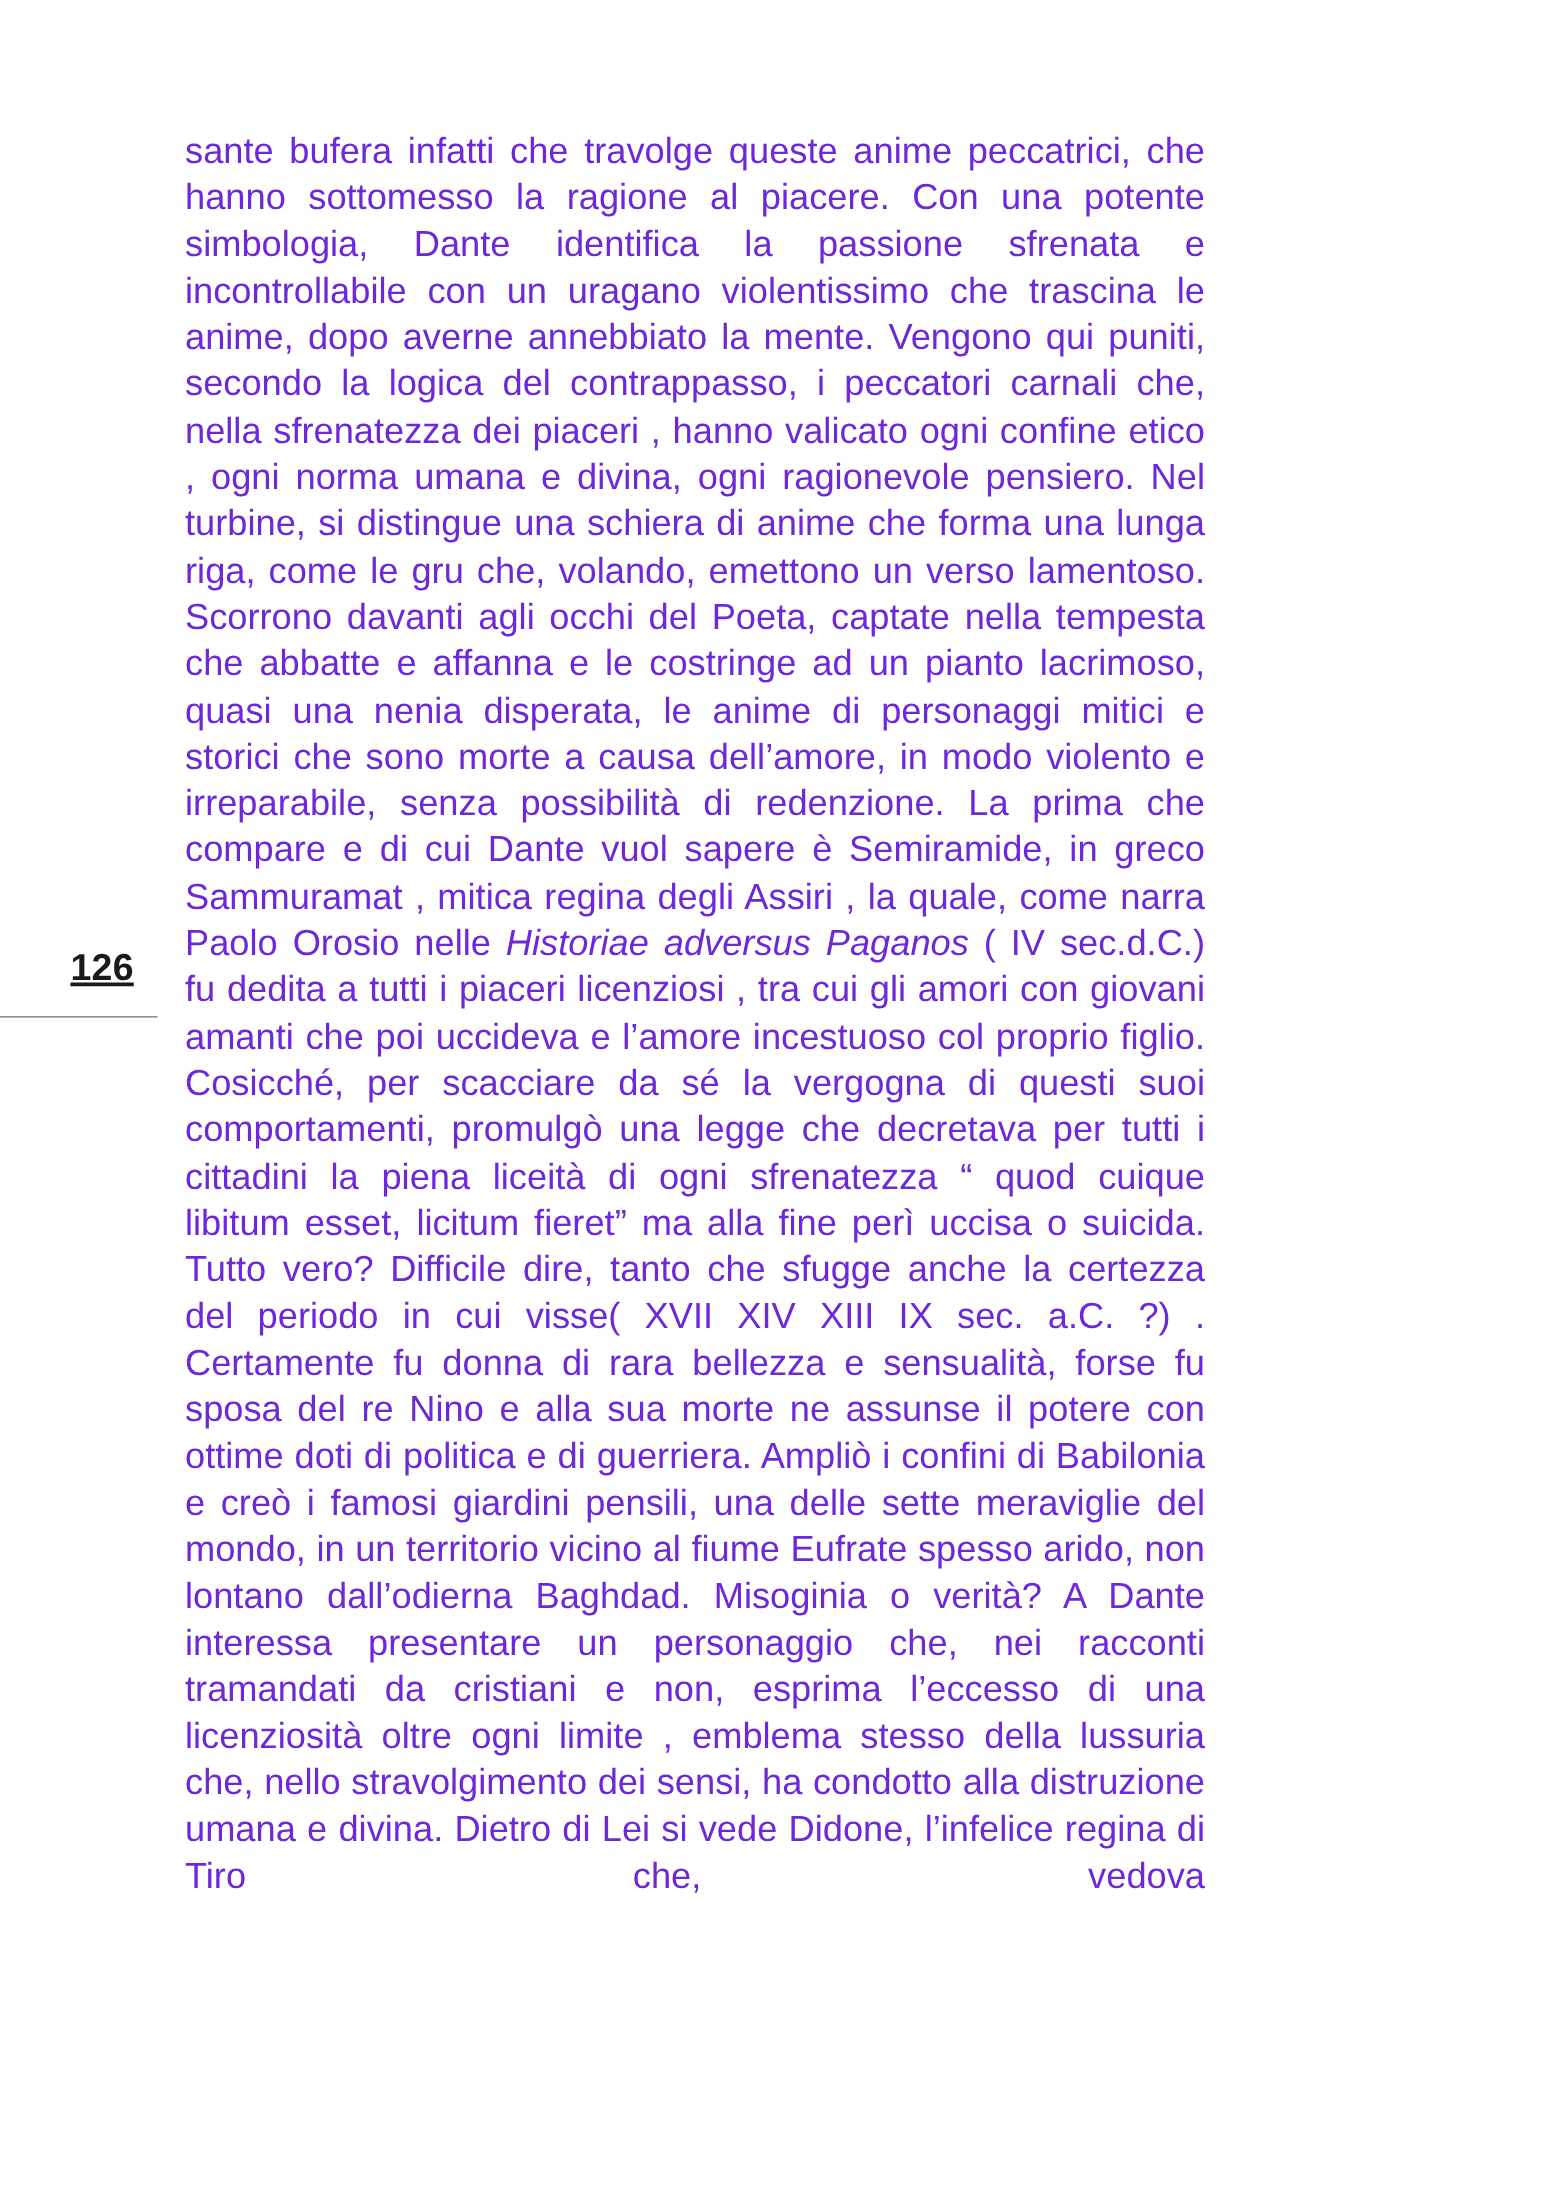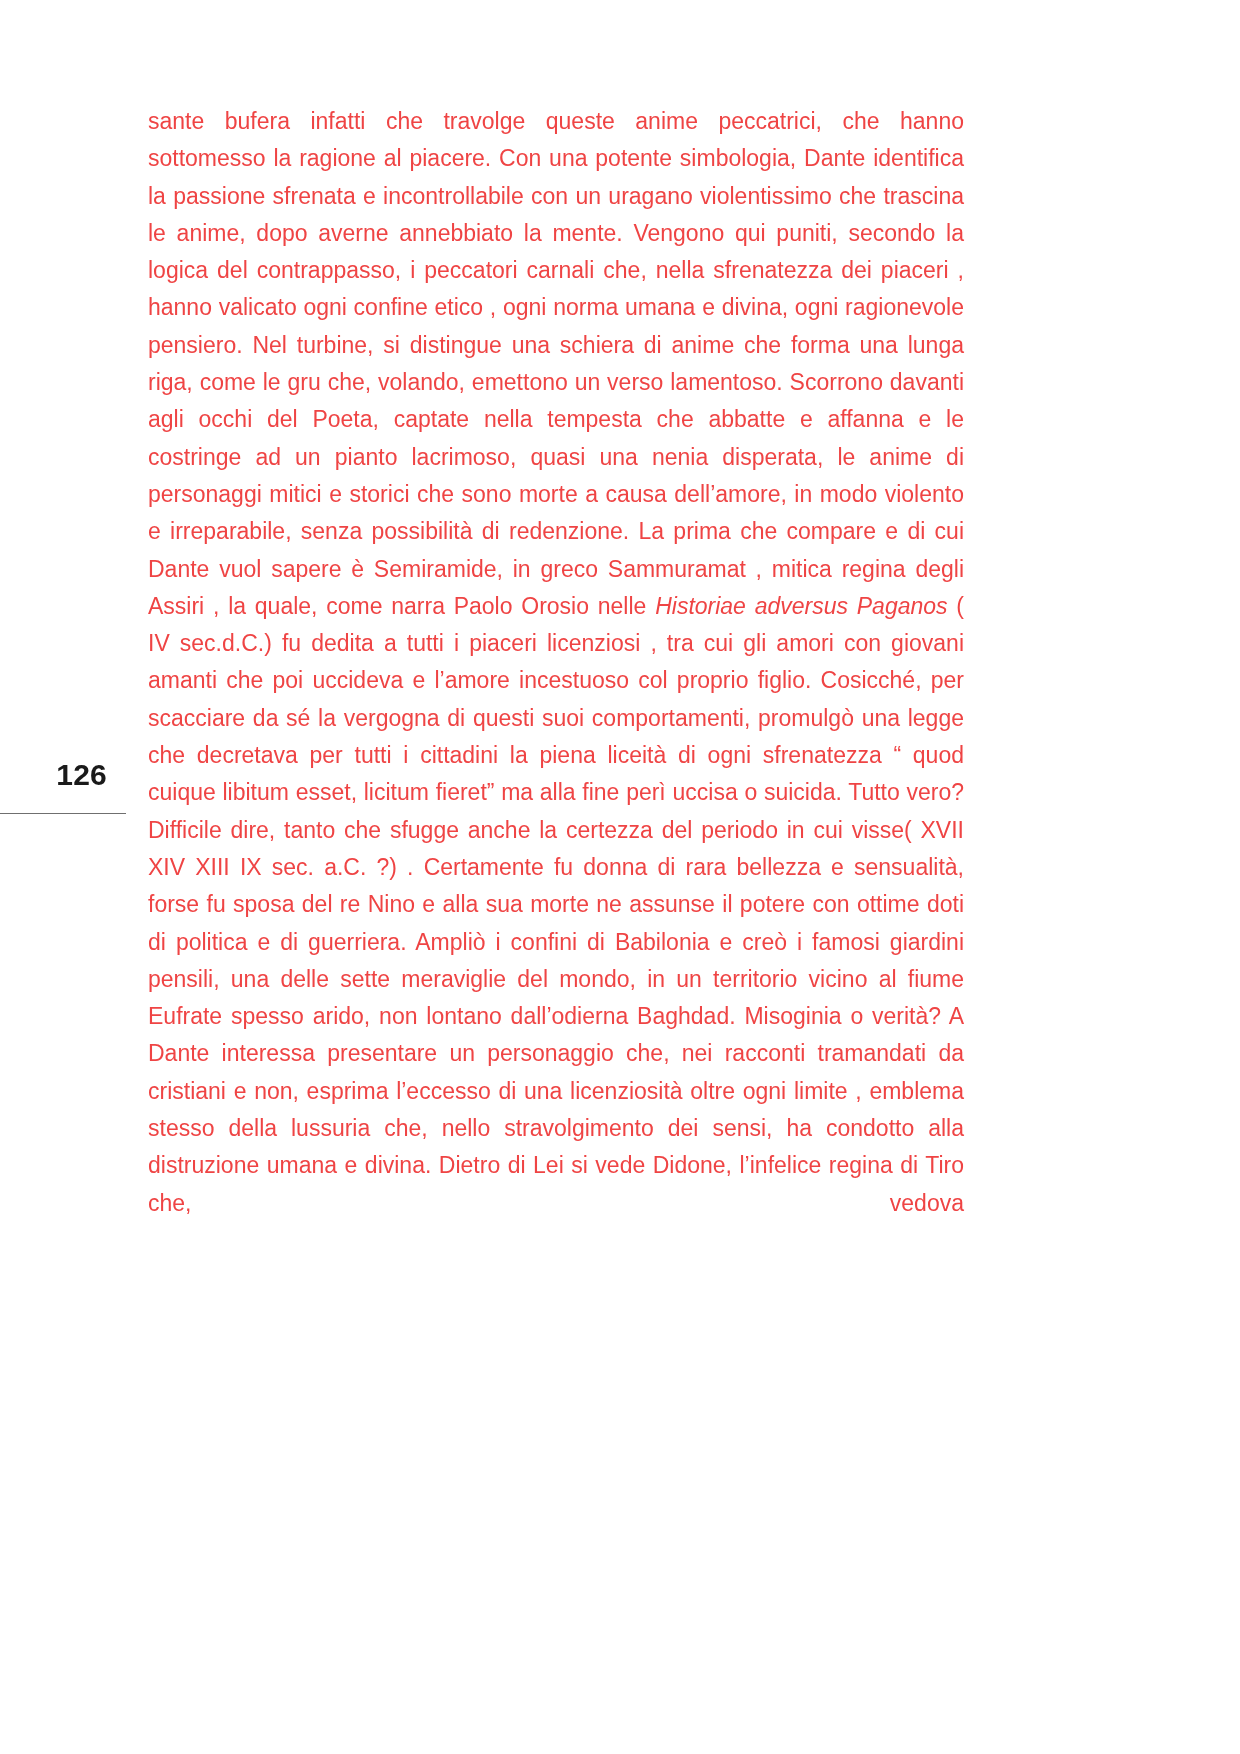--- a/index.html
+++ b/index.html
@@ -35,44 +35,45 @@
   .folio {
     display: block;
     text-align: right;
     padding-right: 19px;
     font-size: 30px;
     font-weight: bold;
     letter-spacing: 0.2px;
     line-height: 1.0;
     color: #161616;
     font-stretch: condensed;
+    text-decoration: underline;
   }
 
   .folio-rule {
     margin-top: 23px;
     width: 126px;
     height: 1px;
     background: #6f6f6f;
   }
 
   
   .text-column {
     position: absolute;
     left: 148px;
     top: 103px;
     width: 816px;
   }
 
   .body-paragraph {
     margin: 0;
-    font-size: 23px;
+    font-size: 29px;
     line-height: 37.3px;
     text-align: justify;
     text-justify: inter-word;
-    color: #ef4444;
+    color: #6d28d9;
     font-stretch: condensed;
     hyphens: none;
     word-spacing: 0.3px;
   }
 
   
   .body-paragraph::after {
     content: "";
     display: inline-block;
     width: 100%;

